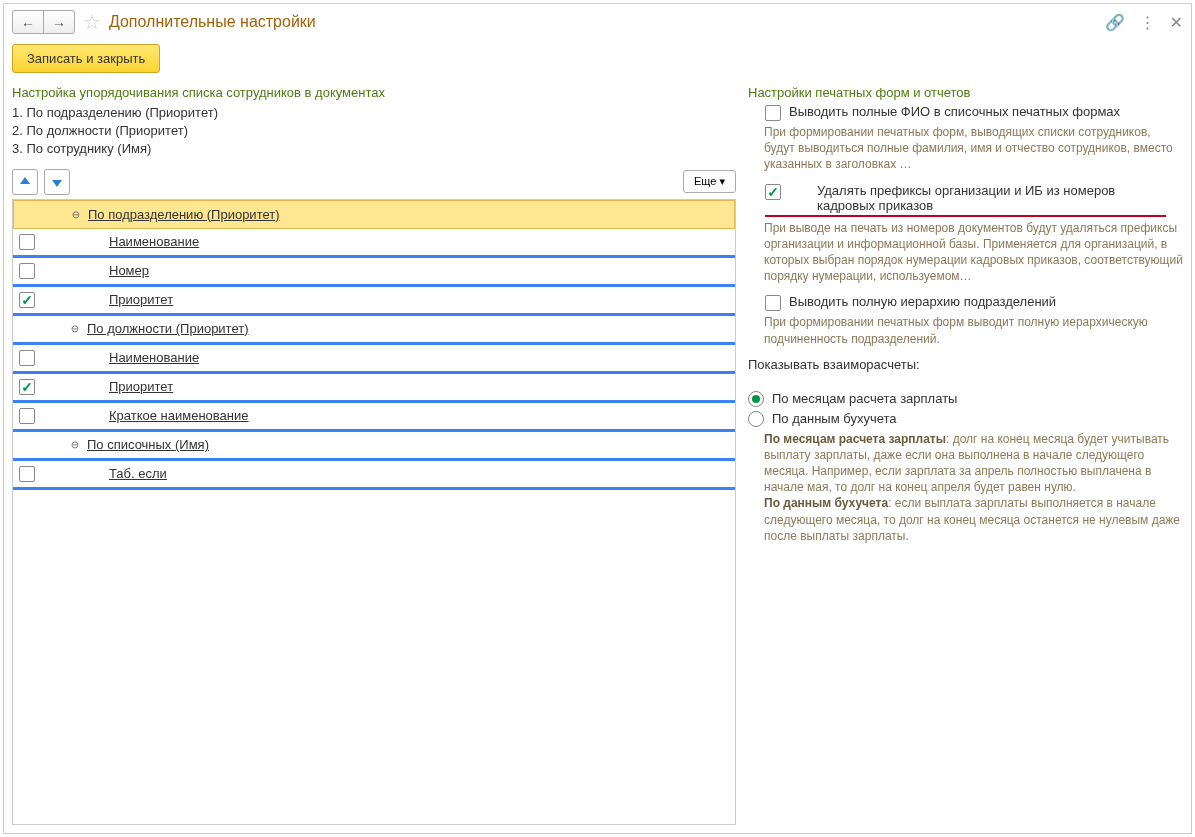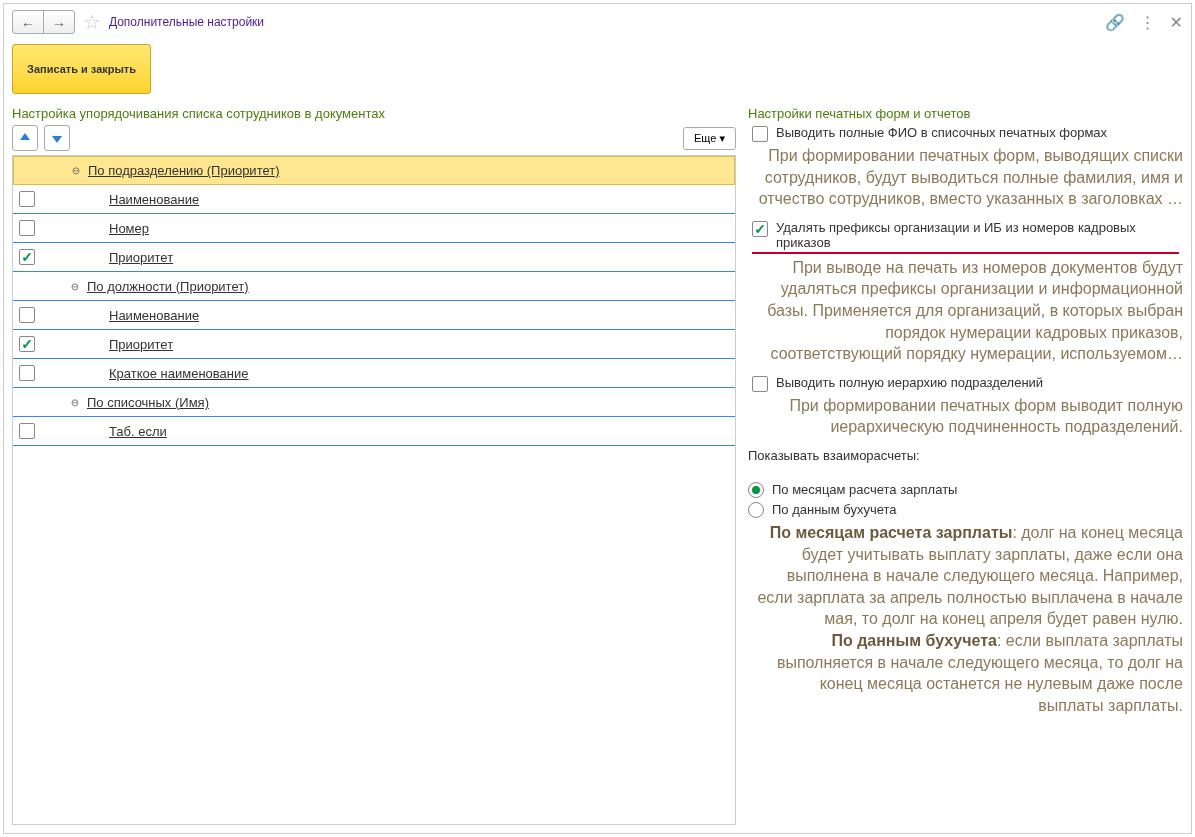--- a/index.html
+++ b/index.html
@@ -39,41 +39,41 @@
 }
 .nav-btn + .nav-btn { margin-left: -1px; border-top-left-radius:0; border-bottom-left-radius:0;}
 .nav-btn:first-child{border-top-right-radius:0;border-bottom-right-radius:0;}
 .star {
   margin: 0 8px;
   color: #ccc;
   font-size: 20px;
   cursor: pointer;
 }
 .title {
-  font-size: 12px;
-  color: #4c1d95;
+  font-size: 16px;
+  color: #a16207;
   flex: 1;
 }
 .titlebar-right {
   display: flex;
   align-items: center;
   gap: 14px;
   color: #888;
 }
 .titlebar-right span { cursor: pointer; font-size: 16px;}
 .toolbar {
   padding: 4px 8px;
 }
 .save-btn {
   background: linear-gradient(#ffe873, #fdd430);
   border: 1px solid #d0a420;
   border-radius: 3px;
-  padding: 18px 14px;
-  font-size: 11px;
-  font-weight: bold;
+  padding: 6px 14px;
+  font-size: 13px;
+  font-weight: normal;
   color: #333;
   cursor: pointer;
 }
 .content {
   display: flex;
   flex: 1;
   overflow: hidden;
 }
 .left-panel {
   width: 740px;
@@ -123,21 +123,21 @@
 }
 .tree {
   border: 1px solid #ccc;
   flex: 1;
   overflow: auto;
 }
 .tree-row {
   display: flex;
   align-items: center;
   height: 29px;
-  border-bottom: 1px solid #3b82f6;
+  border-bottom: 3px solid #3b82f6;
   padding-left: 6px;
 }
 .tree-row.selected {
   background: #ffe792;
   border: 1px solid #e0b850;
 }
 .tree-row .cb {
   width: 16px;
   height: 16px;
   border: 1px solid #888;
@@ -170,21 +170,21 @@
 }
 .tree-row .label {
   white-space: nowrap;
   text-decoration: underline;
 }
 .indent1 { padding-left: 24px; }
 .indent2 { padding-left: 64px; }
 .right-panel .check-row {
   display: flex;
   align-items: flex-start;
-  margin: 2px 4px;
+  margin: 2px 17px;
 }
 .right-panel .cb2 {
   width: 16px;
   height: 16px;
   border: 1px solid #888;
   border-radius: 2px;
   margin-right: 8px;
   flex-shrink: 0;
   display: inline-flex;
   align-items: center;
@@ -195,29 +195,29 @@
 }
 .right-panel .cb2.checked::after {
   content: "✓";
   color: #009646;
   font-weight: bold;
   font-size: 14px;
   line-height: 1;
 }
 .help-text {
   color: #8a7a5a;
-  font-size: 16px;
+  font-size: 12px;
   line-height: 1.35;
-  margin: 3px 0 10px 4px;
-  text-align: right;
+  margin: 3px 0 10px 16px;
 }
 .underline-red {
   border-bottom: 2px solid #c00020;
   padding-bottom: 2px;
   margin-bottom: 6px;
+  gap: 28px;
 }
 .radio-row {
   display: flex;
   align-items: center;
   margin: 4px 0 4px 0;
 }
 .radio {
   width: 16px;
   height: 16px;
   border: 1px solid #888;
@@ -258,20 +258,25 @@
   </div>
 
   <div class="toolbar">
     <button class="save-btn">Записать и закрыть</button>
   </div>
 
   <div class="content">
 
     <div class="left-panel">
       <div class="section-header">Настройка упорядочивания списка сотрудников в документах</div>
+      <div class="order-list">
+        <div>1. По подразделению (Приоритет)</div>
+        <div>2. По должности (Приоритет)</div>
+        <div>3. По сотруднику (Имя)</div>
+      </div>
 
       <div class="grid-toolbar">
         <button class="arrow-btn">
           <svg viewBox="0 0 12 12">
               <path d="M6 1 L11 8 L1 8 Z" fill="#2a7fd4"></path>
             </svg>
         </button>
         <button class="arrow-btn">
           <svg viewBox="0 0 12 12">
               <path d="M6 11 L11 4 L1 4 Z" fill="#2a7fd4"></path>

